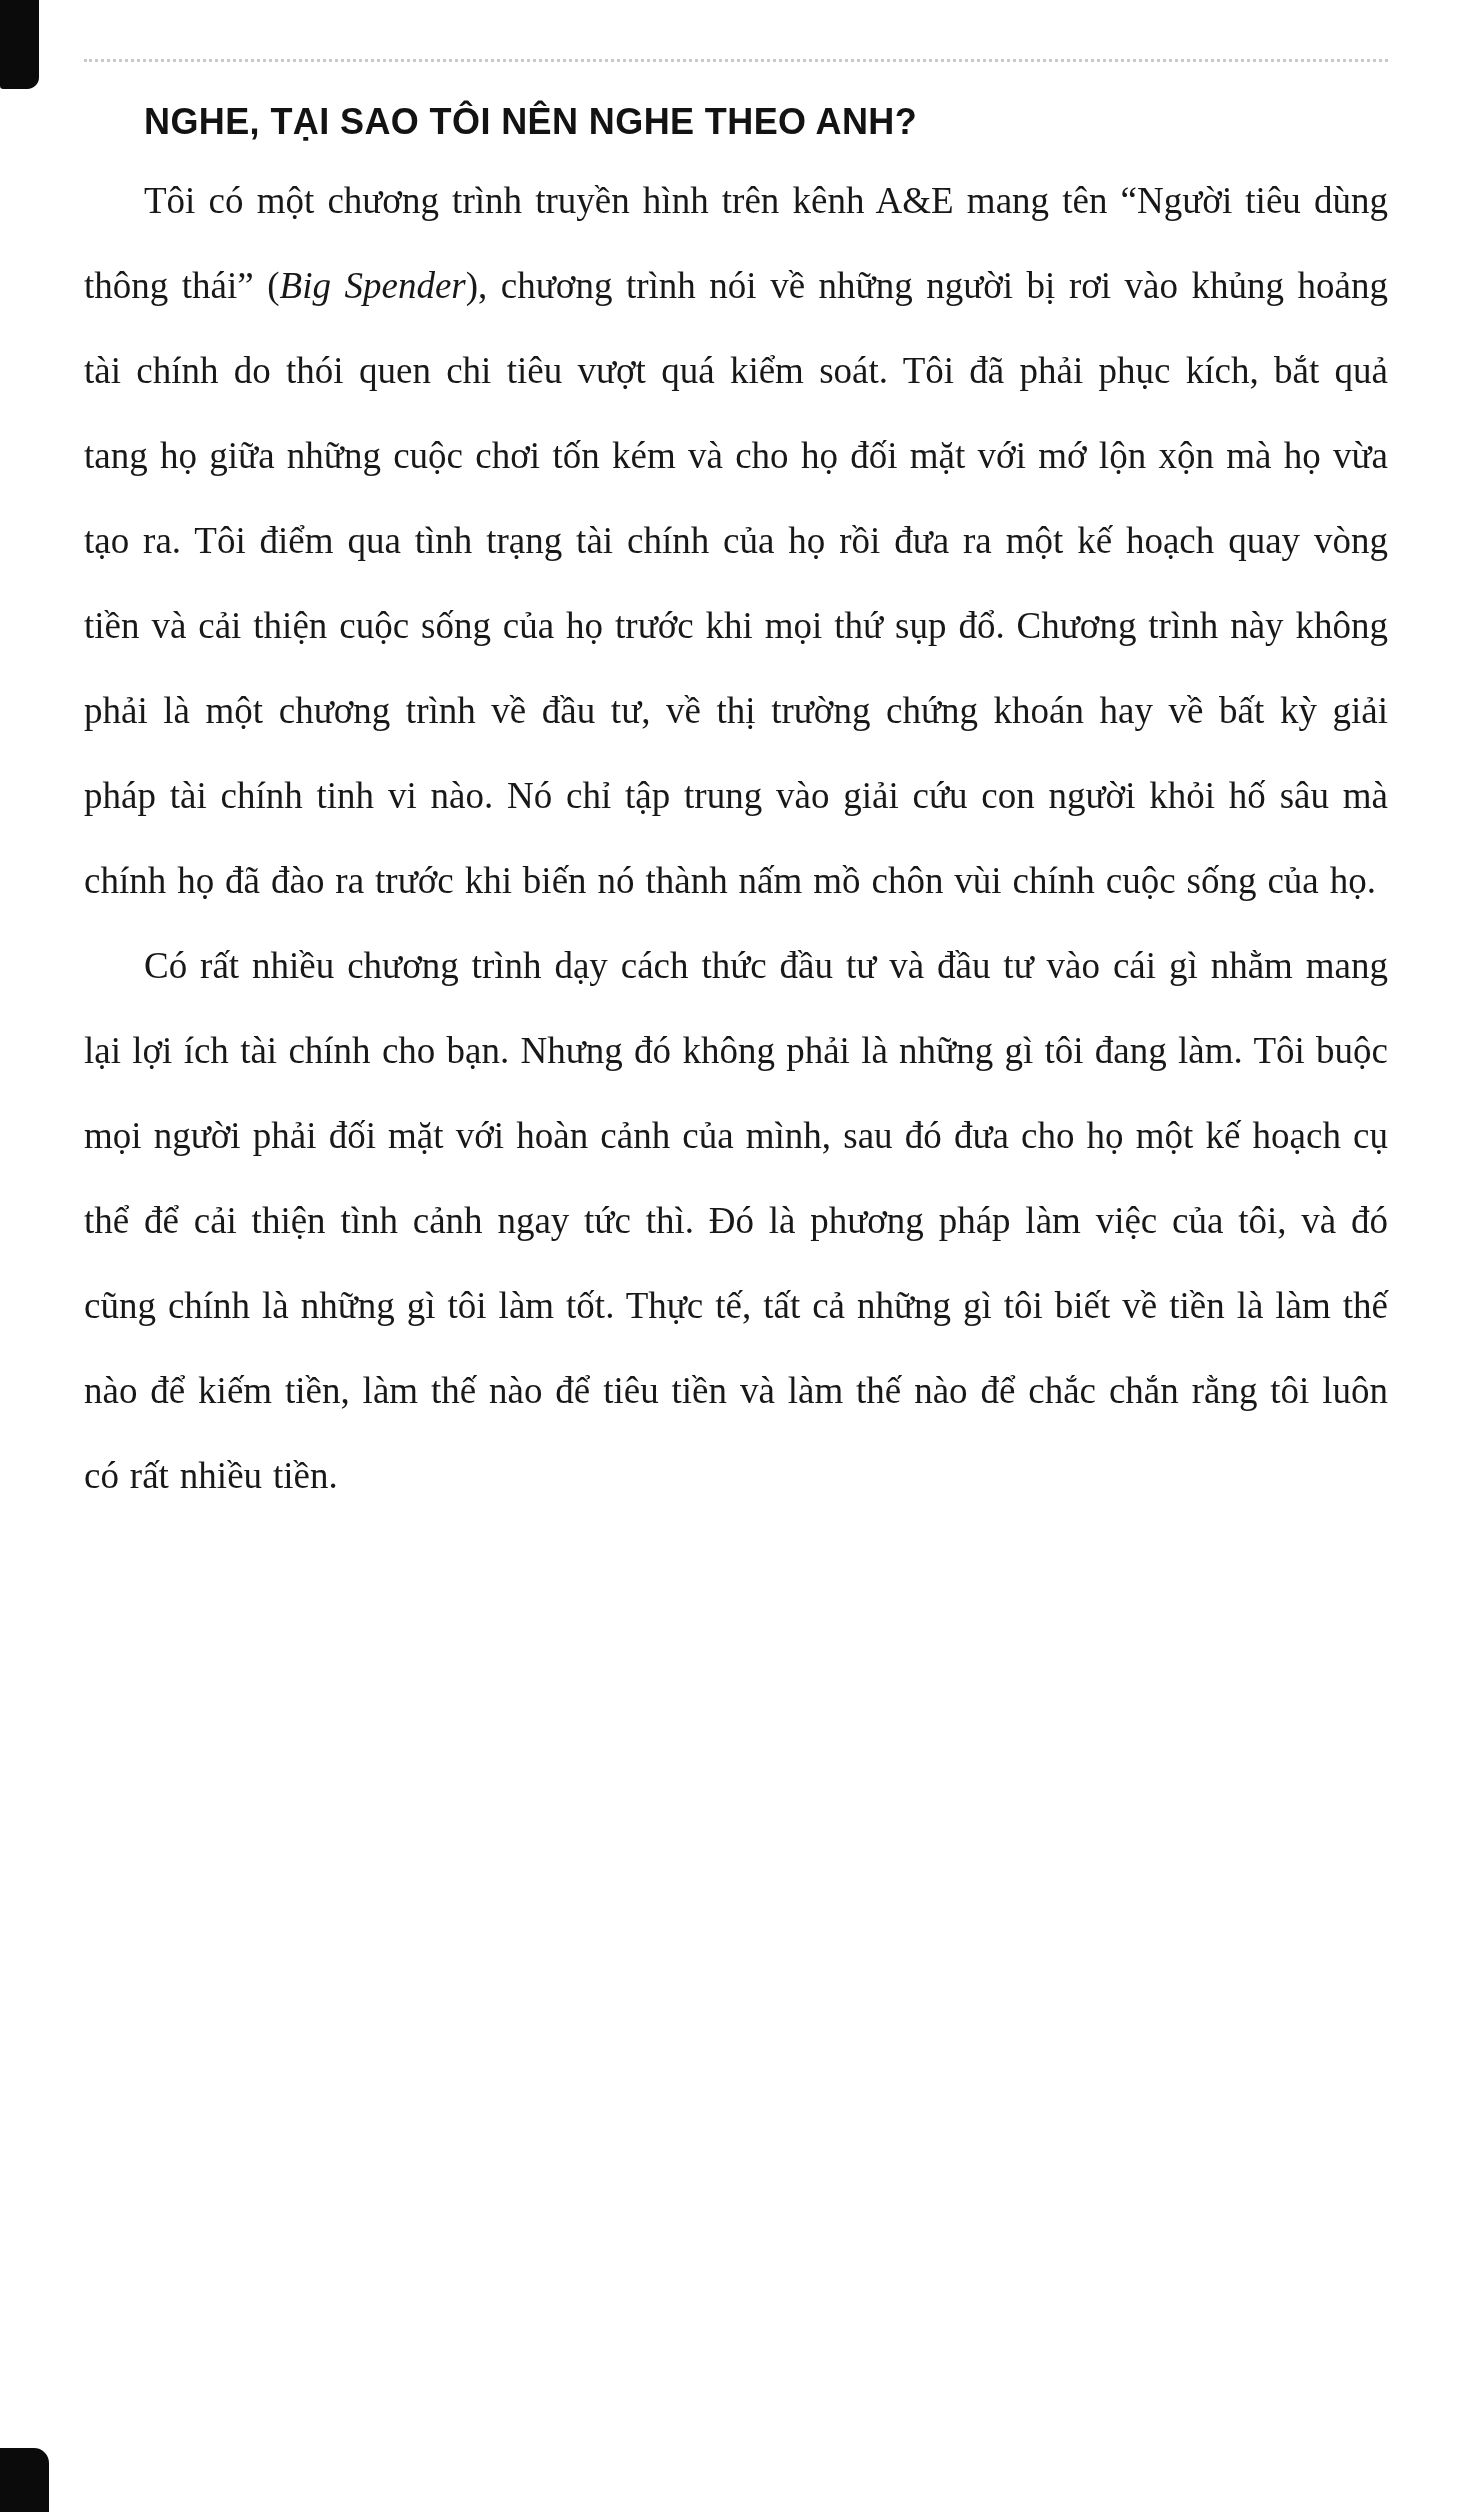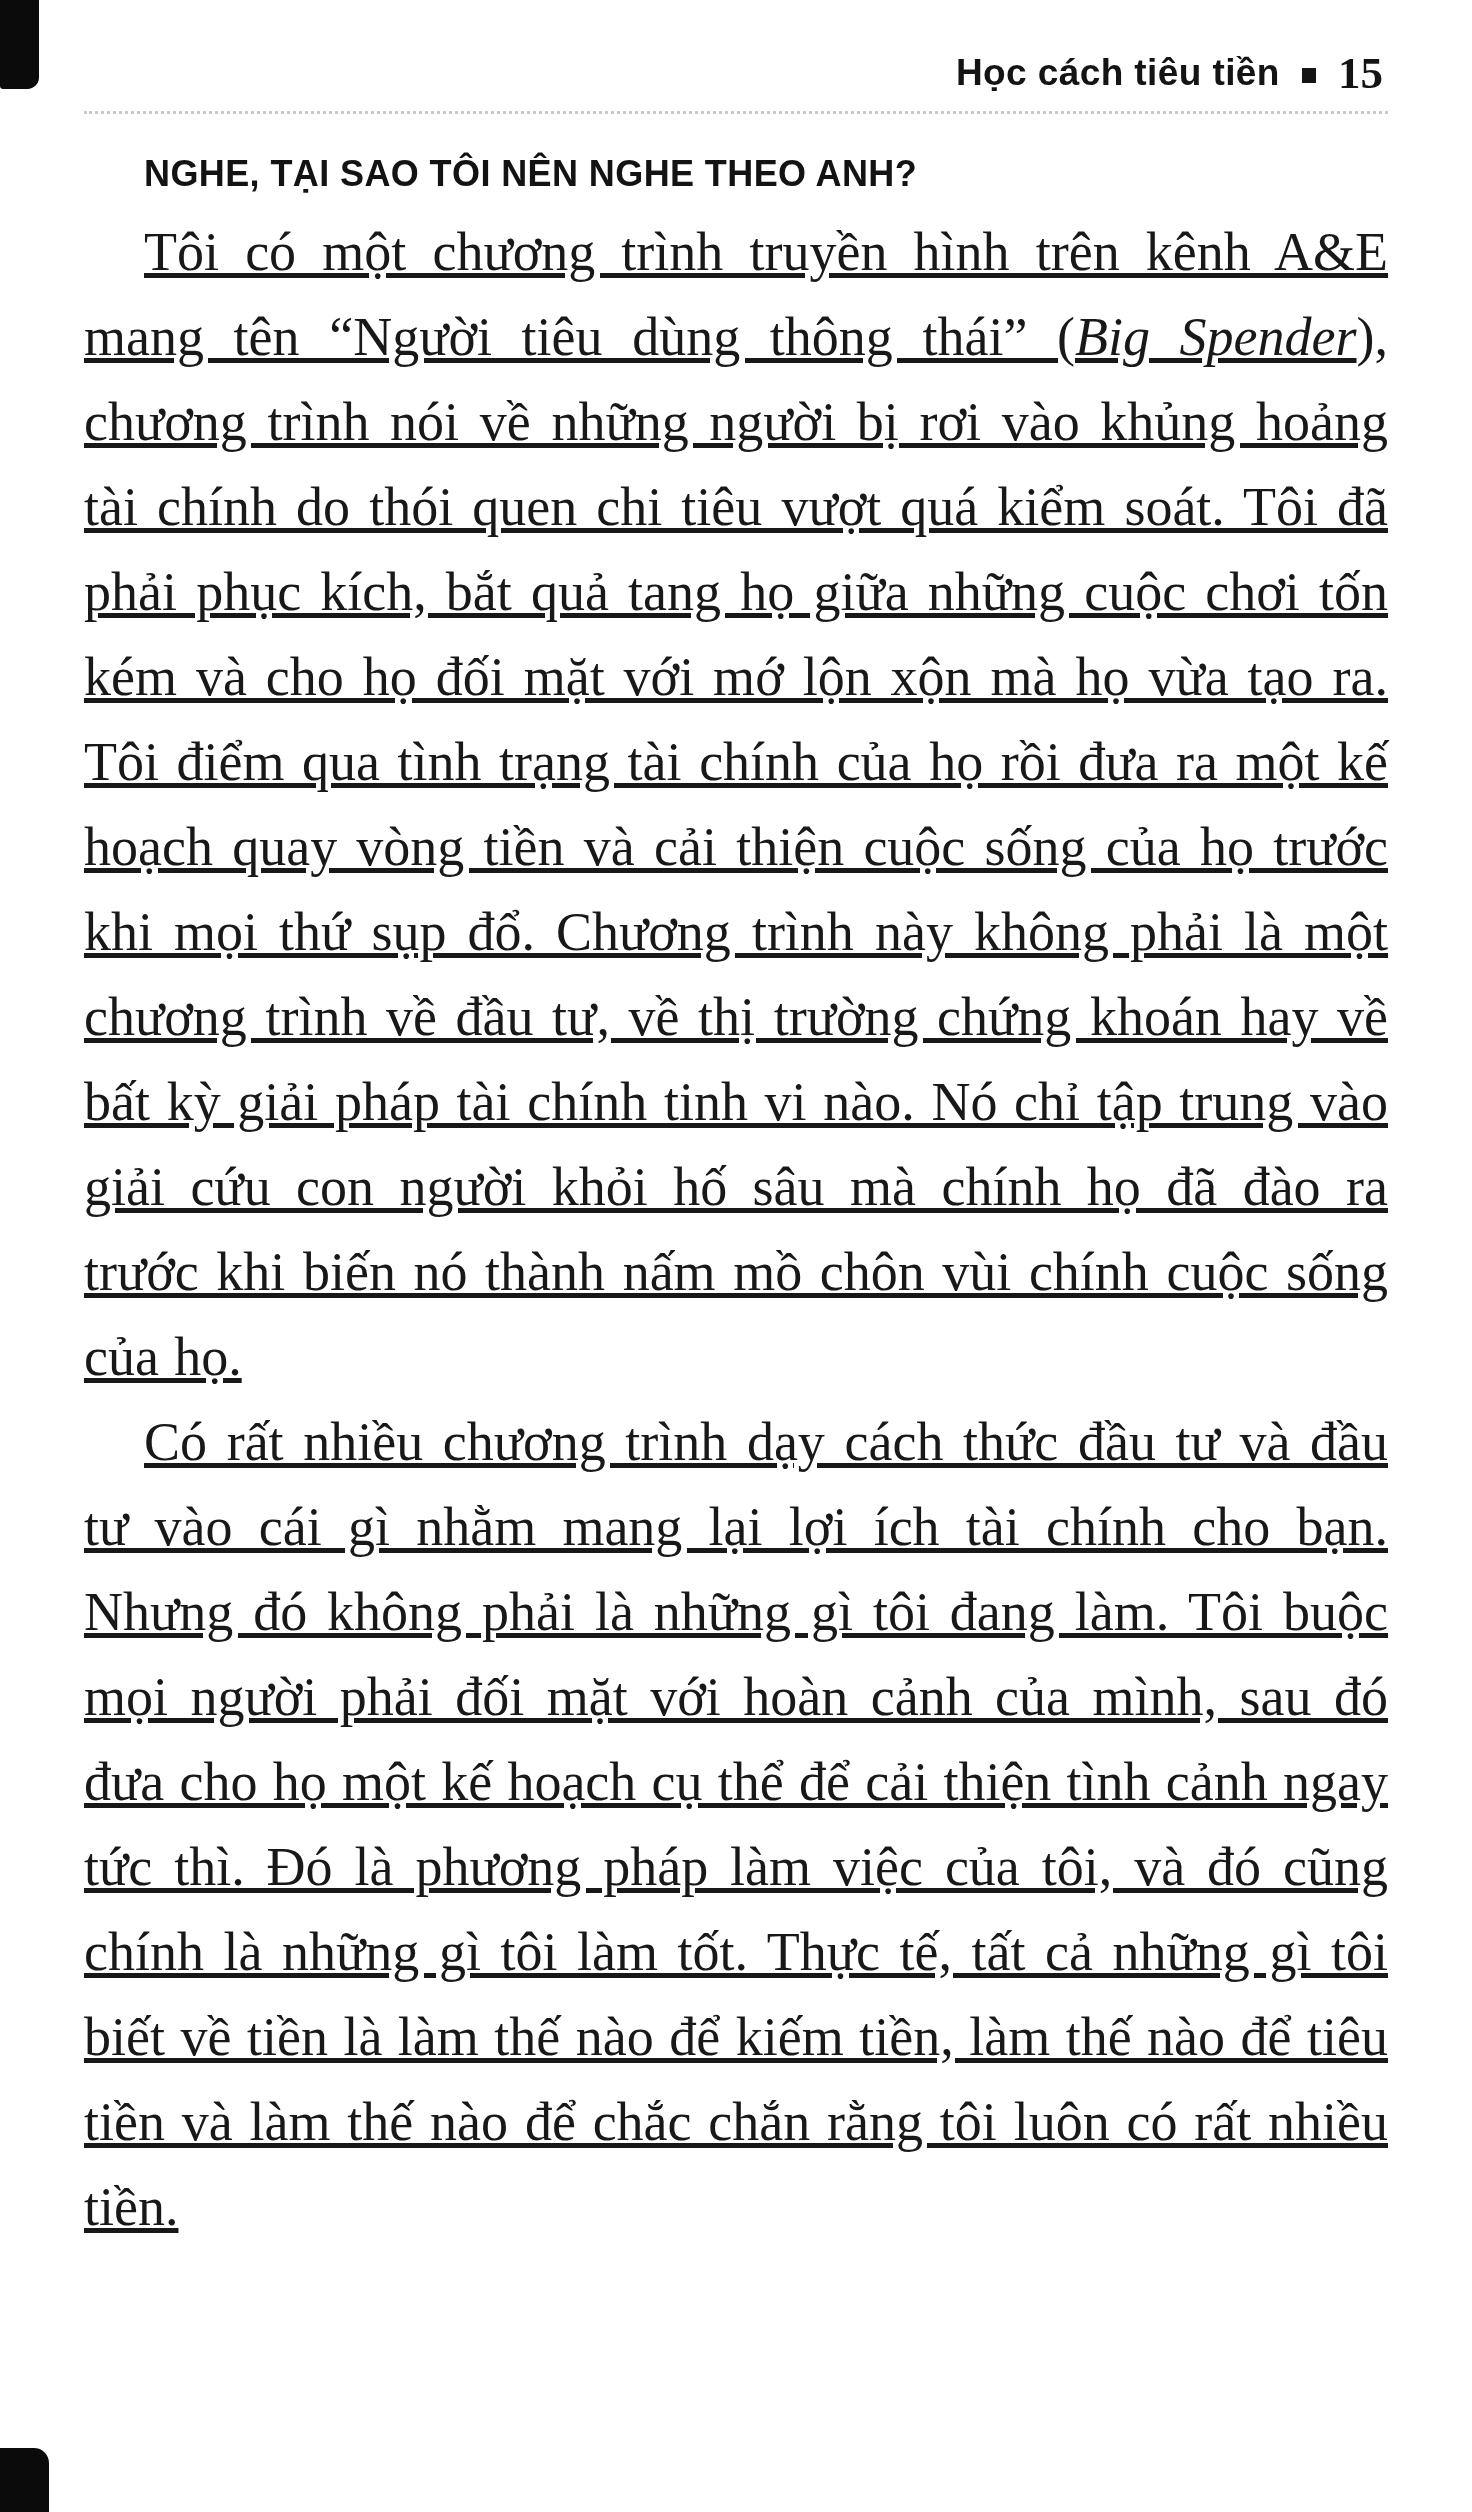--- a/index.html
+++ b/index.html
@@ -74,51 +74,45 @@
     font-weight: bold;
     font-size: 36px;
     letter-spacing: 0.4px;
     color: #131313;
     margin: 39px 0 0 60px;
   }
   .body-text {
     margin-top: 22px;
   }
   .paragraph {
-    font-size: 54px;
+    font-size: 37px;
     line-height: 85px;
     text-align: justify;
     text-indent: 60px;
     margin: 0;
     color: #181818;
     word-spacing: 1.7px;
-    text-decoration: underline;
   }
   .paragraph + .paragraph {
     margin-top: 0;
   }
   .italic {
     font-style: italic;
   }
 </style>
 </head>
 <body>
 
 <div class="page">
 
   <div class="scan-mark top"></div>
   <div class="scan-mark bottom"></div>
 
   <div class="page-inner">
 
-    <header class="running-header">
-      <span class="running-title">Học cách tiêu tiền</span>
-      <span class="header-square"></span>
-      <span class="page-number">15</span>
-    </header>
 
     <div class="header-rule"></div>
 
     <main class="body-text">
 
       <h2 class="section-heading">NGHE, TẠI SAO TÔI NÊN NGHE THEO ANH?</h2>
 
       <div style="margin-top: 15px;">
         <p class="paragraph"><span>Tôi có một chương trình truyền hình trên kênh A&amp;E mang tên “Người tiêu dùng thông thái” (</span><em class="italic">Big Spender</em><span>), chương trình nói về những người bị rơi vào khủng hoảng tài chính do thói quen chi tiêu vượt quá kiểm soát. Tôi đã phải phục kích, bắt quả tang họ giữa những cuộc chơi tốn kém và cho họ đối mặt với mớ lộn xộn mà họ vừa tạo ra. Tôi điểm qua tình trạng tài chính của họ rồi đưa ra một kế hoạch quay vòng tiền và cải thiện cuộc sống của họ trước khi mọi thứ sụp đổ. Chương trình này không phải là một chương trình về đầu tư, về thị trường chứng khoán hay về bất kỳ giải pháp tài chính tinh vi nào. Nó chỉ tập trung vào giải cứu con người khỏi hố sâu mà chính họ đã đào ra trước khi biến nó thành nấm mồ chôn vùi chính cuộc sống của họ.</span></p>
 

